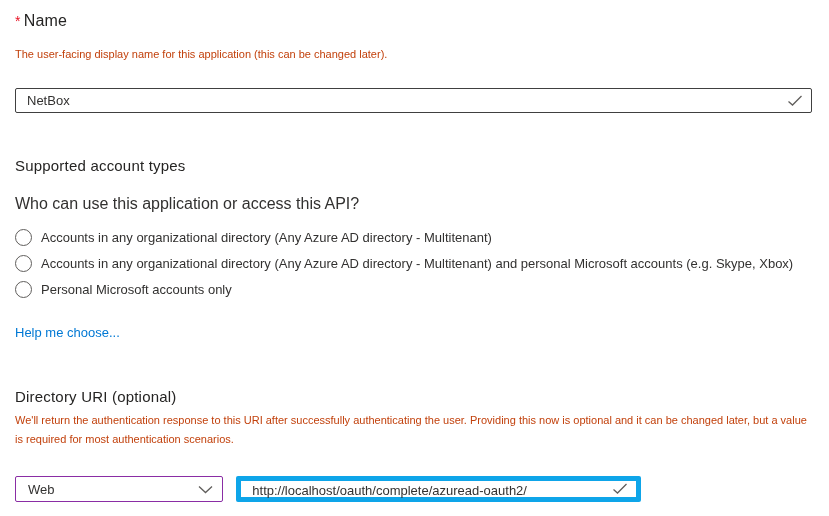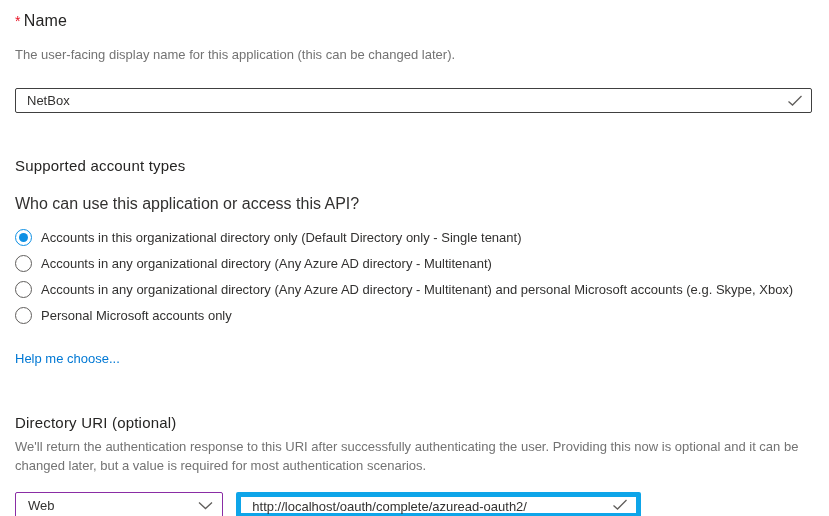--- a/index.html
+++ b/index.html
@@ -16,22 +16,22 @@
   .field-label {
     font-size: 16px;
     font-weight: 400;
     color: #252423;
     letter-spacing: 0.2px;
     margin-top: 2px;
   }
   .required-marker { color: #e81123; margin-right: 3px; font-size: 14px; }
 
   .desc {
-    font-size: 13px;
-    color: #737373;
+    font-size: 11px;
+    color: #c2410c;
     margin-top: 15px;
     line-height: 19px;
   }
 
   .text-input-wrap {
     position: relative;
     margin-top: 24px;
     width: 797px;
     height: 25px;
     border: 1px solid #404040;
@@ -90,21 +90,21 @@
     margin-top: 23px;
     font-size: 13px;
     color: #0078d4;
     cursor: pointer;
     text-decoration: none;
   }
 
   .section-redirect { margin-top: 47px; }
   .redirect-desc { width: 796px; margin-top: 6px; }
 
-  .uri-row { display: flex; margin-top: 17px; }
+  .uri-row { display: flex; margin-top: 27px; }
   .select-box {
     width: 216px; height: 26px;
     border: 1px solid #8a2da5;
     border-radius: 2px;
     display: flex; align-items: center; justify-content: space-between;
     padding: 0 9px 0 12px;
     font-size: 13px;
     cursor: pointer;
     background: #fff;
   }
@@ -145,26 +145,20 @@
         </svg>
     </span>
   </div>
 
   
   <div class="section-title section-account-types">Supported account types</div>
   <div class="question">Who can use this application or access this API?</div>
 
   <div class="radio-group">
     <div class="radio-row">
-      <span class="radio-circle checked">
-          <span class="radio-dot"></span>
-        </span>
-      <span class="radio-label">Accounts in this organizational directory only (Default Directory only - Single tenant)</span>
-    </div>
-    <div class="radio-row">
       <span class="radio-circle"></span>
       <span class="radio-label">Accounts in any organizational directory (Any Azure AD directory - Multitenant)</span>
     </div>
     <div class="radio-row">
       <span class="radio-circle"></span>
       <span class="radio-label">Accounts in any organizational directory (Any Azure AD directory - Multitenant) and personal Microsoft accounts (e.g. Skype, Xbox)</span>
     </div>
     <div class="radio-row">
       <span class="radio-circle"></span>
       <span class="radio-label">Personal Microsoft accounts only</span>

